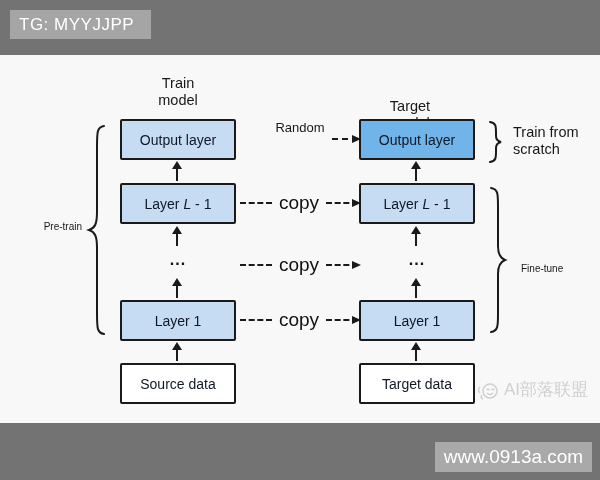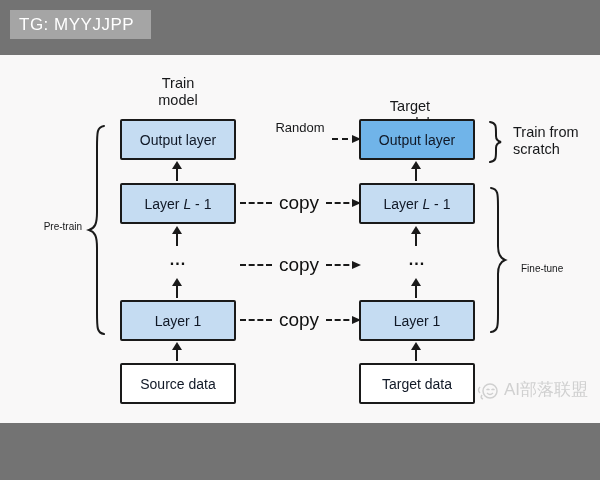--- a/index.html
+++ b/index.html
@@ -183,14 +183,17 @@
       <circle cx="14" cy="10" r="7" fill="none" stroke="#d0d0d0" stroke-width="1.5"></circle>
       <path d="M 10.5 9 Q 12 7.5 13.5 9" fill="none" stroke="#d0d0d0" stroke-width="1.3"></path>
       <path d="M 15.5 9 Q 17 7.5 18.5 9" fill="none" stroke="#d0d0d0" stroke-width="1.3"></path>
       <path d="M 11 12 Q 14 15 17 12" fill="none" stroke="#d0d0d0" stroke-width="1.3"></path>
       <path d="M 4 6 Q 1 9 4 12" fill="none" stroke="#d0d0d0" stroke-width="1.5"></path>
       <path d="M 6 14 Q 4 17 7 18" fill="none" stroke="#d0d0d0" stroke-width="1.5"></path>
     </svg>
     <span>AI部落联盟</span>
   </div>
 
+  <div class="footer-bar">
+    <span>www.0913a.com</span>
+  </div>
 
 </div>
 
 </body></html>

